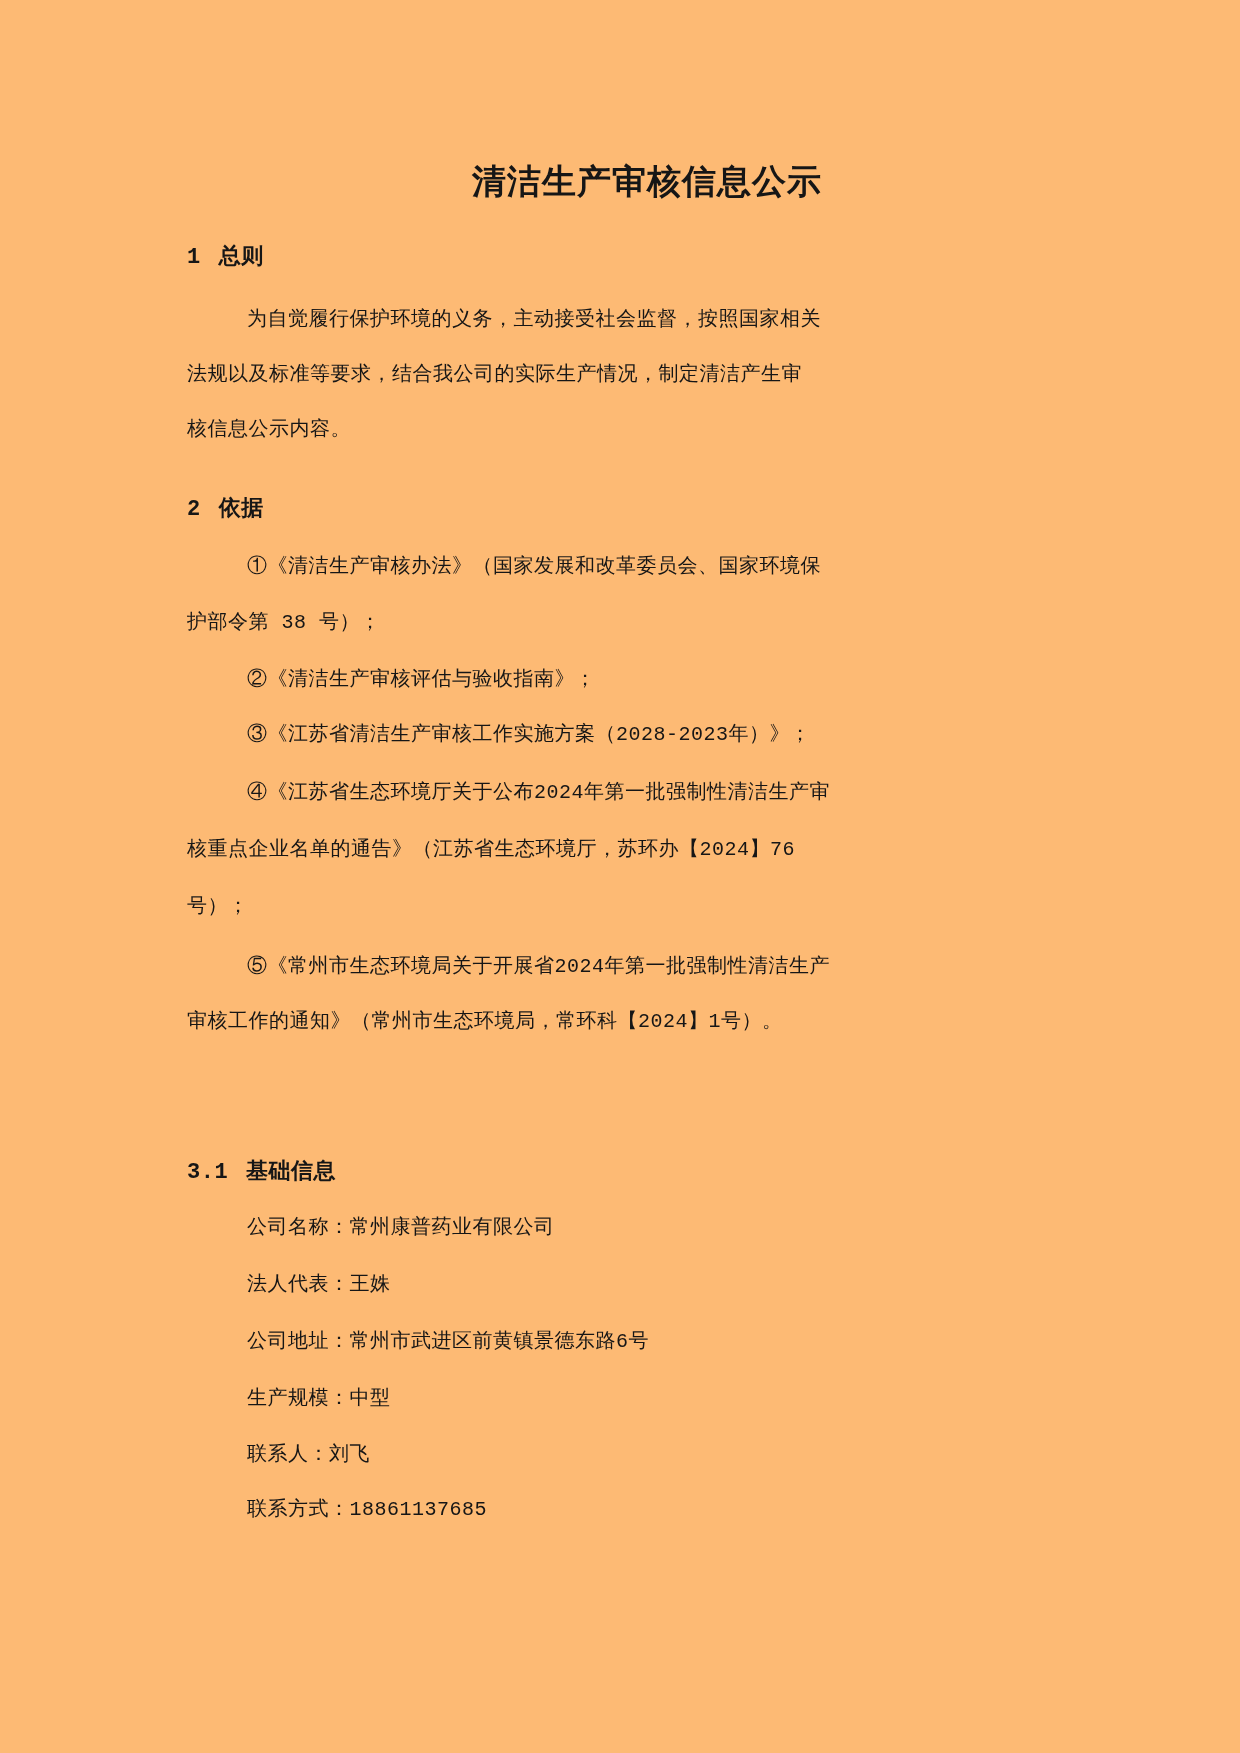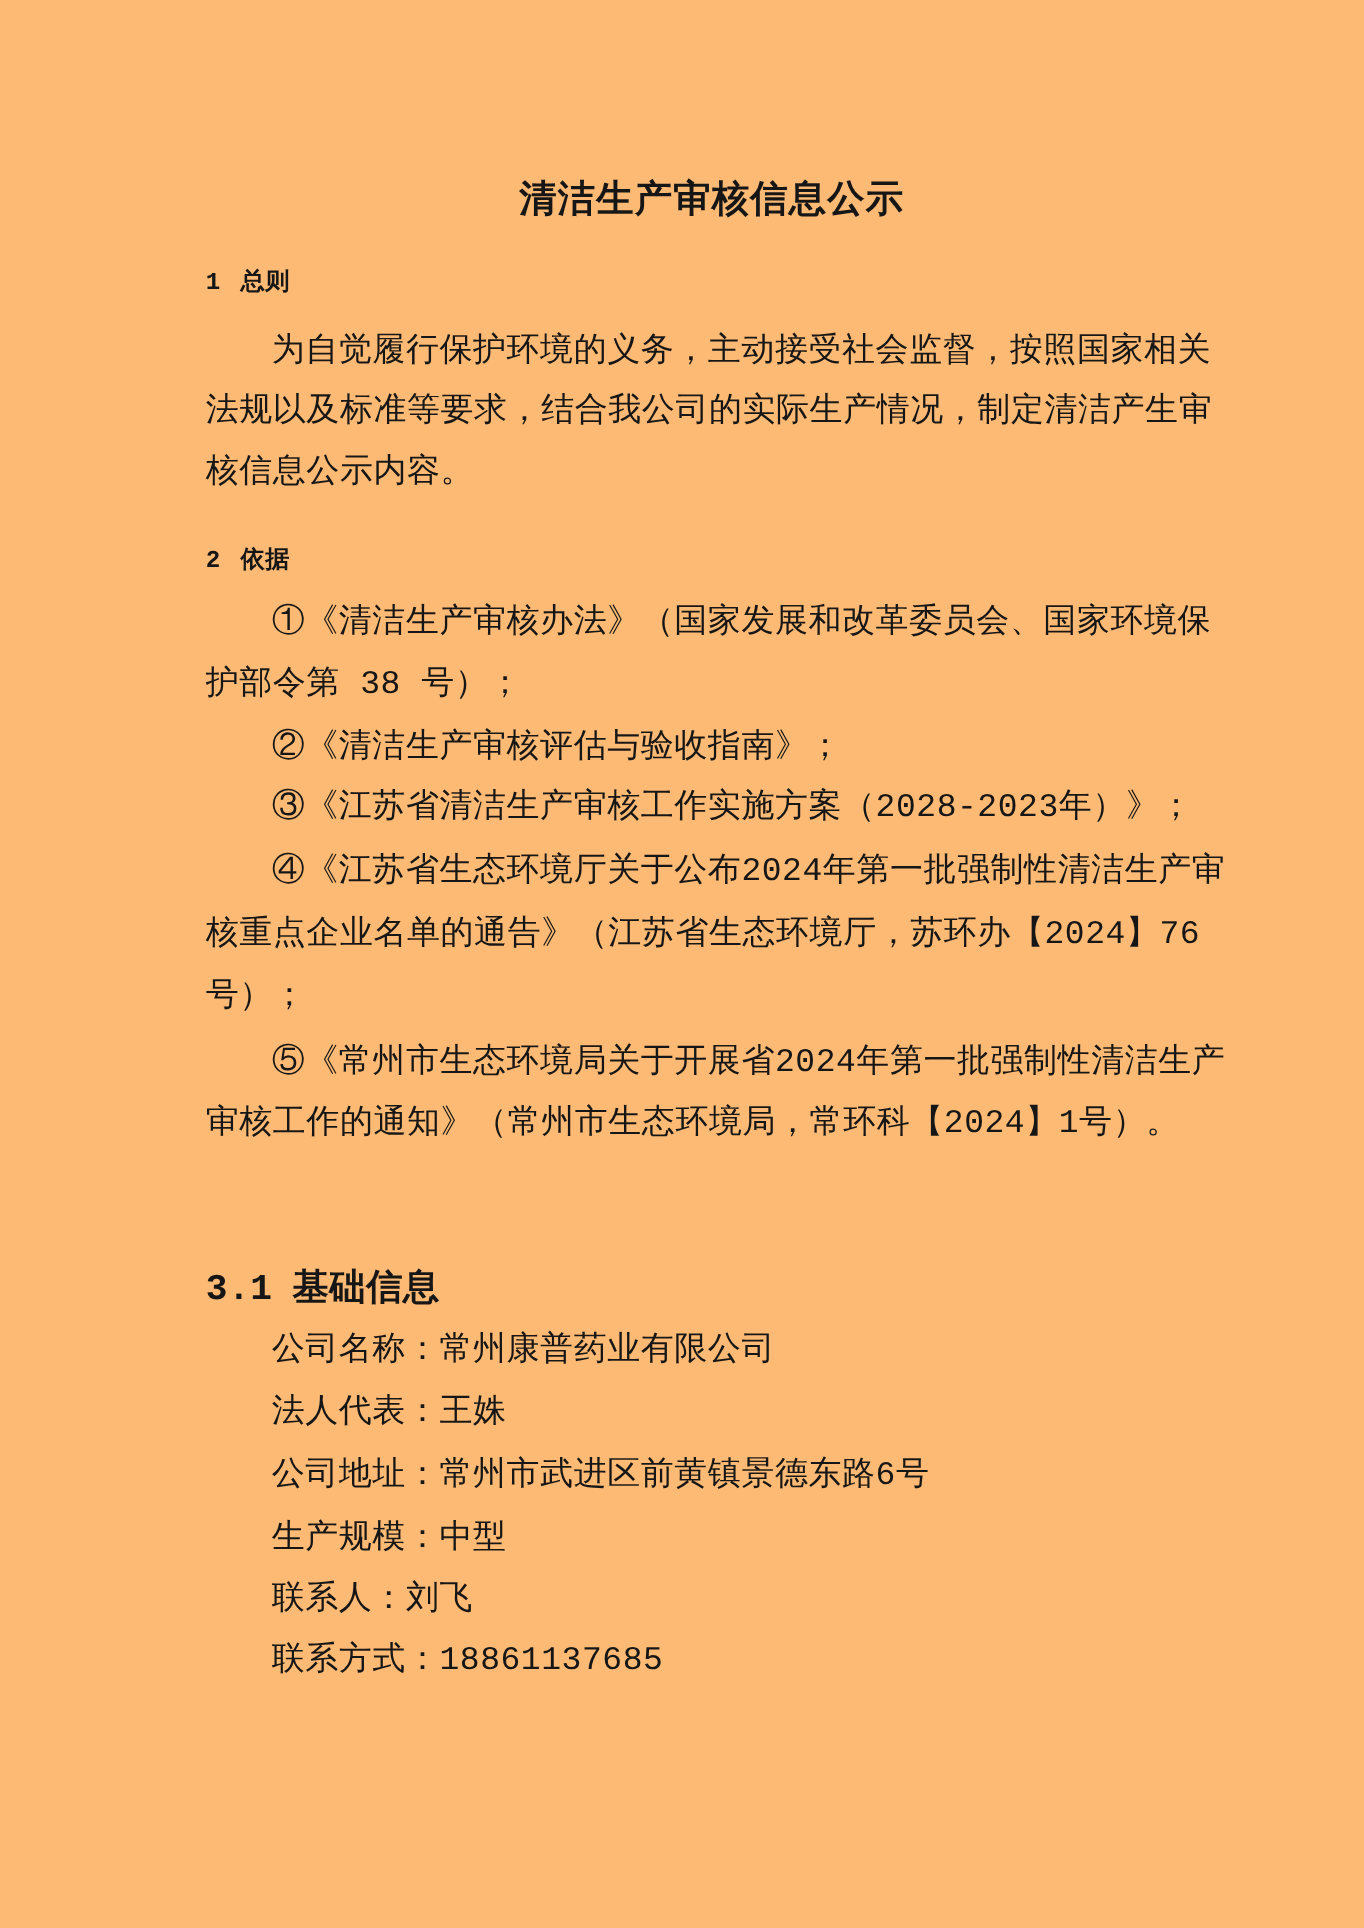--- a/index.html
+++ b/index.html
@@ -13,21 +13,21 @@
     height: 1753px;
     background: #fdba74;
     font-family: Liberation Mono, monospace;
     color: #161616;
     overflow: hidden;
   }
   .line {
     position: absolute;
     left: 187px;
     width: 866px;
-    font-size: 30px;
+    font-size: 20px;
     line-height: 36px;
     white-space: nowrap;
     letter-spacing: 0.5px;
   }
   .indent { padding-left: 60px; }
   .doc-title {
     position: absolute;
     left: 187px;
     width: 866px;
     text-align: center;
@@ -36,21 +36,21 @@
     line-height: 40px;
     font-weight: 700;
     letter-spacing: 1px;
   }
   .heading {
     font-weight: 700;
     font-size: 22px;
     letter-spacing: 0.5px;
   }
   .heading .htext { margin-left: 18px; }
-  .sub-heading { font-size: 33px; }
+  .sub-heading { font-size: 22px; }
 </style>
 </head>
 <body>
 
 <div id="page">
 
   <div class="doc-title" style="top:164px">清洁生产审核信息公示</div>
 
   <div class="line heading" style="top:240px">
     <span class="hnum">1</span><span class="htext">总则</span>

